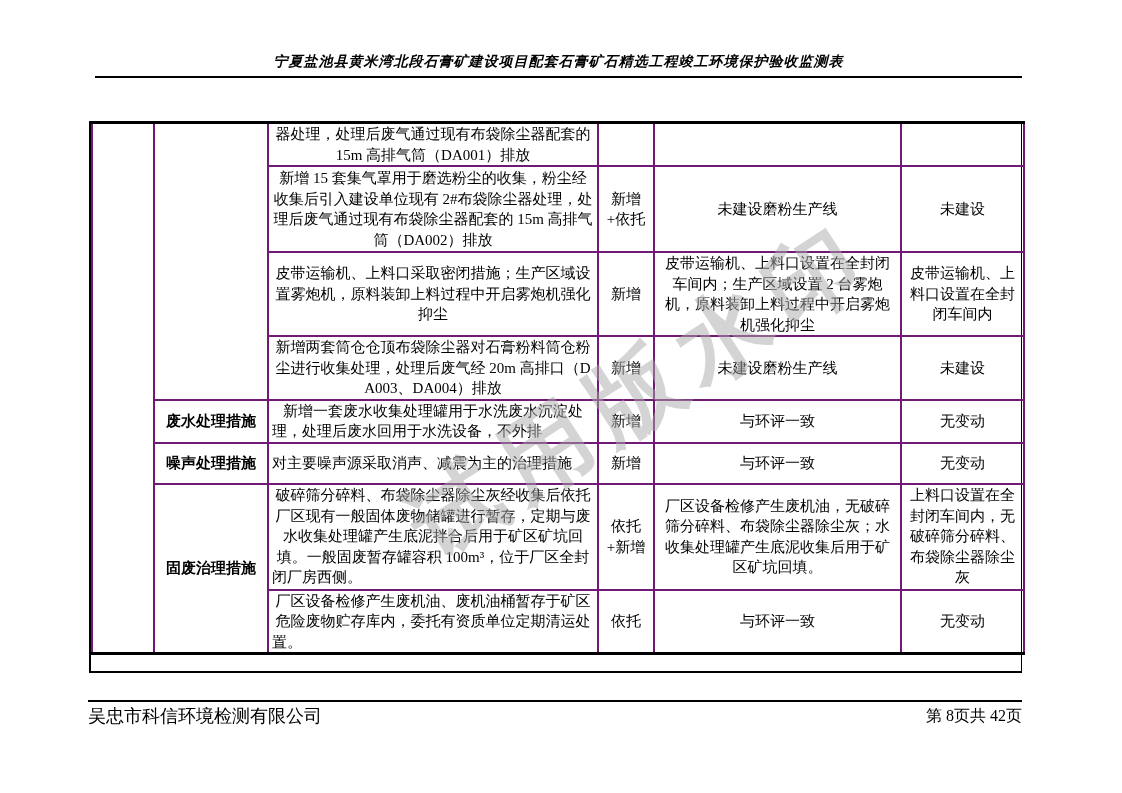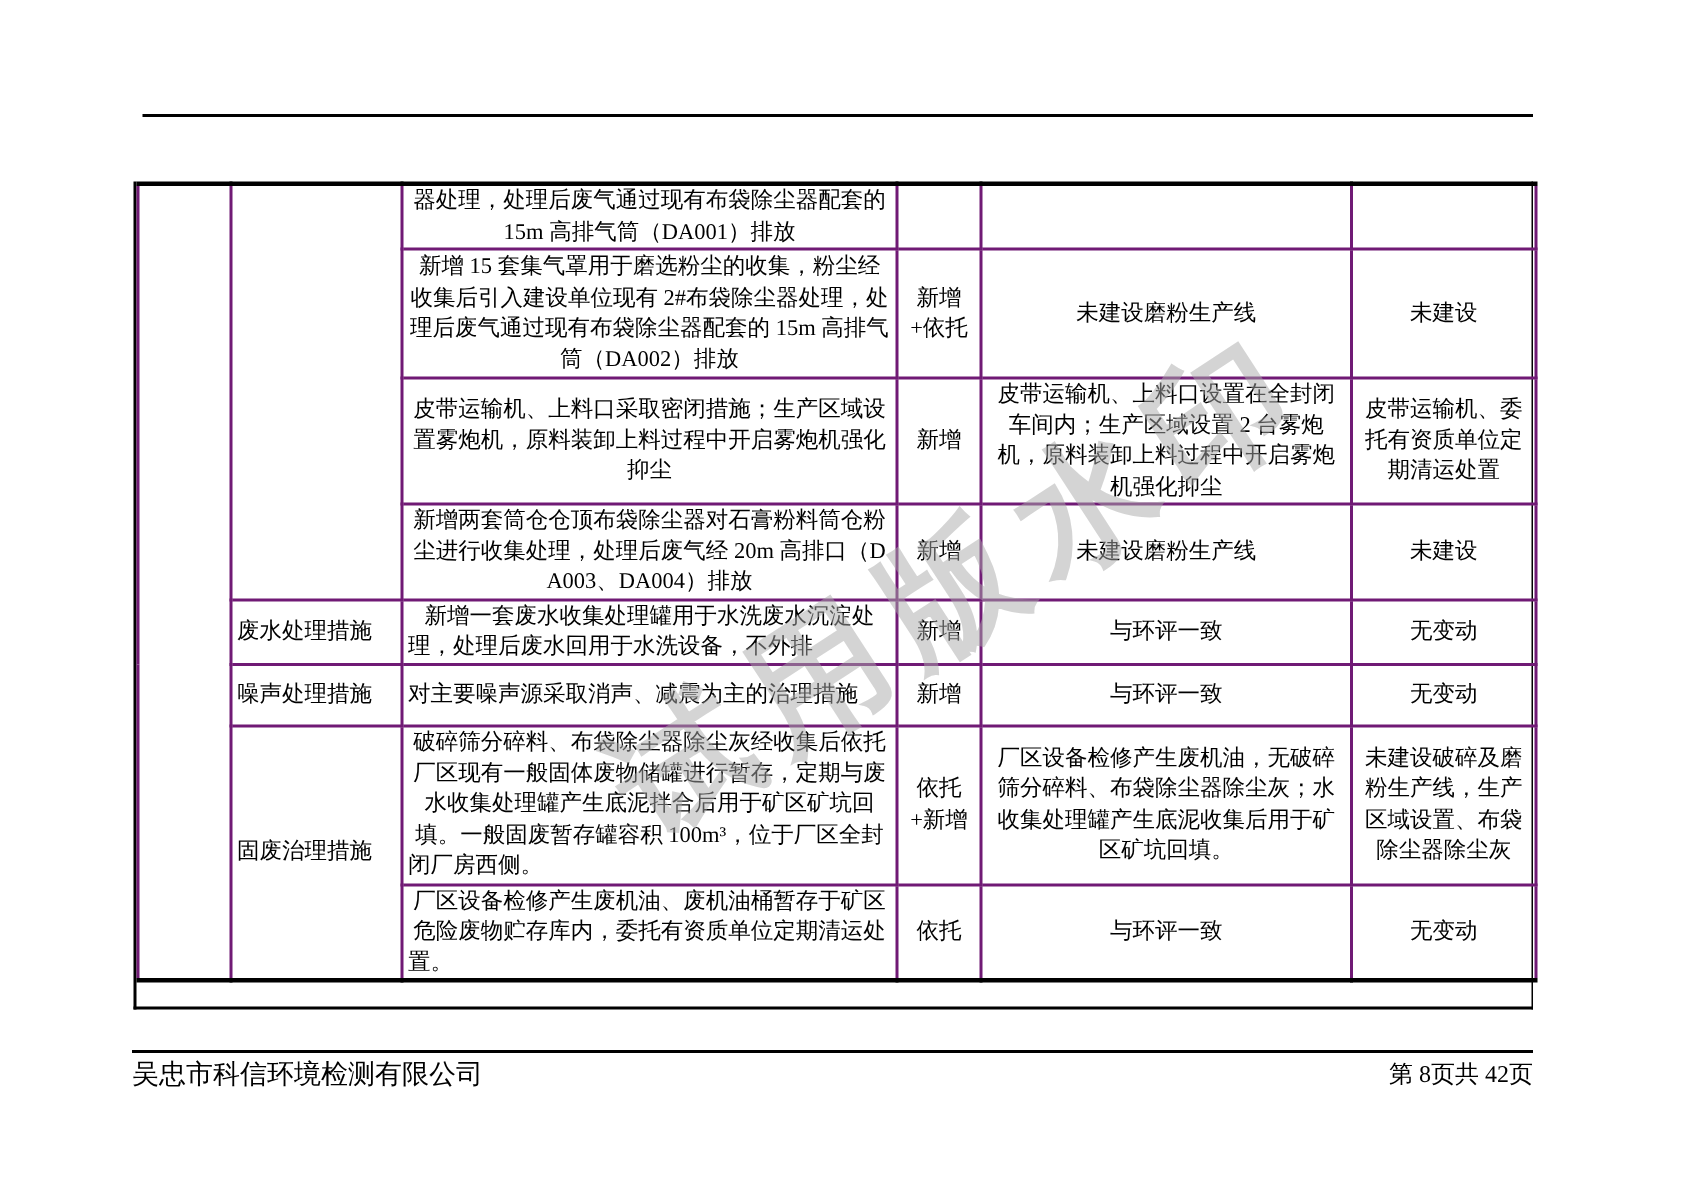--- a/index.html
+++ b/index.html
@@ -20,37 +20,38 @@
   table.main{
     border-collapse:collapse;table-layout:fixed;width:100%;
     border-top:3px solid #000;border-bottom:3px solid #000;
   }
   table.main td{
     border:2px solid #701a75;font-size:15px;line-height:20.5px;
     padding:0 3px;vertical-align:middle;overflow:hidden;word-break:break-all;
   }
   .ctr{text-align:center;}
   .lft{text-align:center;text-align-last:left;}
-  .lbl{text-align:left;font-size:15px;}
+  .lbl{text-align:center;font-size:15px;font-weight:bold;}
   .watermark{
     position:absolute;left:290px;top:110px;width:700px;height:560px;
     display:flex;align-items:center;justify-content:center;
     transform:rotate(-33deg);
     font-size:92px;font-weight:bold;letter-spacing:14px;white-space:nowrap;
     color:#aaaaaa;opacity:0.5;z-index:3;pointer-events:none;
   }
   .footrule{position:absolute;left:88px;top:700px;width:934px;border-top:2px solid #000;}
   .footer-left{position:absolute;left:88px;top:704px;font-size:18px;}
   .footer-right{position:absolute;right:100px;top:706px;font-size:16px;}
 </style>
 </head>
 <body>
 
 <div class="page">
 
+  <div class="title">宁夏盐池县黄米湾北段石膏矿建设项目配套石膏矿石精选工程竣工环境保护验收监测表</div>
   <div class="hrule"></div>
 
   <div class="tablewrap">
     <table class="main">
       <colgroup>
         <col style="width:62px">
           <col style="width:114px">
           <col style="width:330px">
         <col style="width:56px">
           <col style="width:247px">
@@ -68,21 +69,21 @@
       <tr style="height:86px">
         <td class="ctr">新增 15 套集气罩用于磨选粉尘的收集，粉尘经收集后引入建设单位现有 2#布袋除尘器处理，处理后废气通过现有布袋除尘器配套的 15m 高排气筒（DA002）排放</td>
         <td class="ctr">新增+依托</td>
         <td class="ctr">未建设磨粉生产线</td>
         <td class="ctr">未建设</td>
       </tr>
       <tr style="height:83px">
         <td class="ctr">皮带运输机、上料口采取密闭措施；生产区域设置雾炮机，原料装卸上料过程中开启雾炮机强化抑尘</td>
         <td class="ctr">新增</td>
         <td class="ctr">皮带运输机、上料口设置在全封闭车间内；生产区域设置 2 台雾炮机，原料装卸上料过程中开启雾炮机强化抑尘</td>
-        <td class="ctr">皮带运输机、委托有资质单位定期清运处置</td>
+        <td class="ctr">皮带运输机、上料口设置在全封闭车间内</td>
       </tr>
       <tr style="height:62px">
         <td class="ctr">新增两套筒仓仓顶布袋除尘器对石膏粉料筒仓粉尘进行收集处理，处理后废气经 20m 高排口（DA003、DA004）排放</td>
         <td class="ctr">新增</td>
         <td class="ctr">未建设磨粉生产线</td>
         <td class="ctr">未建设</td>
       </tr>
       <tr style="height:42px">
         <td class="lbl">废水处理措施</td>
         <td class="lft">新增一套废水收集处理罐用于水洗废水沉淀处理，处理后废水回用于水洗设备，不外排</td>
@@ -95,21 +96,21 @@
         <td class="lft">对主要噪声源采取消声、减震为主的治理措施</td>
         <td class="ctr">新增</td>
         <td class="ctr">与环评一致</td>
         <td class="ctr">无变动</td>
       </tr>
       <tr style="height:106px">
         <td rowspan="2" class="lbl">固废治理措施</td>
         <td class="lft">破碎筛分碎料、布袋除尘器除尘灰经收集后依托厂区现有一般固体废物储罐进行暂存，定期与废水收集处理罐产生底泥拌合后用于矿区矿坑回填。一般固废暂存罐容积 100m³，位于厂区全封闭厂房西侧。</td>
         <td class="ctr">依托+新增</td>
         <td class="ctr">厂区设备检修产生废机油，无破碎筛分碎料、布袋除尘器除尘灰；水收集处理罐产生底泥收集后用于矿区矿坑回填。</td>
-        <td class="ctr">未建设破碎及磨粉生产线，生产区域设置、布袋除尘器除尘灰</td>
+        <td class="ctr">上料口设置在全封闭车间内，无破碎筛分碎料、布袋除尘器除尘灰</td>
       </tr>
       <tr style="height:64px">
         <td class="lft">厂区设备检修产生废机油、废机油桶暂存于矿区危险废物贮存库内，委托有资质单位定期清运处置。</td>
         <td class="ctr">依托</td>
         <td class="ctr">与环评一致</td>
         <td class="ctr">无变动</td>
       </tr>
     </tbody>
       </table>
   </div>

